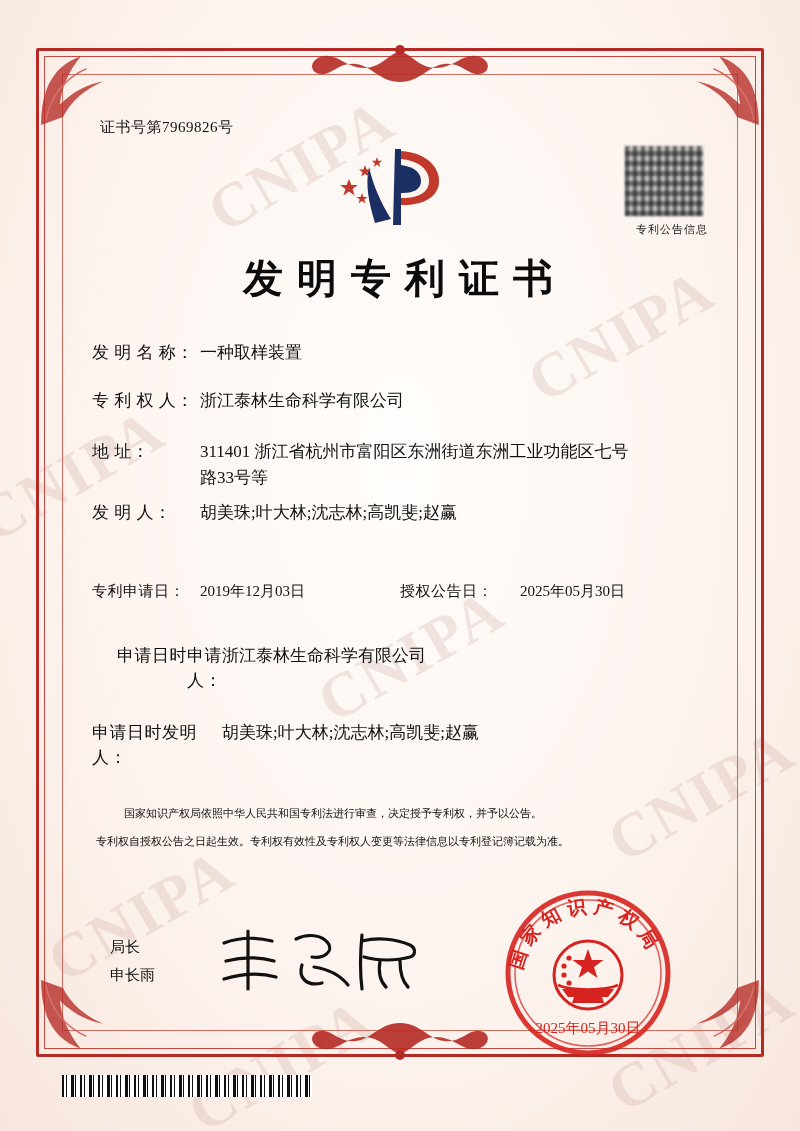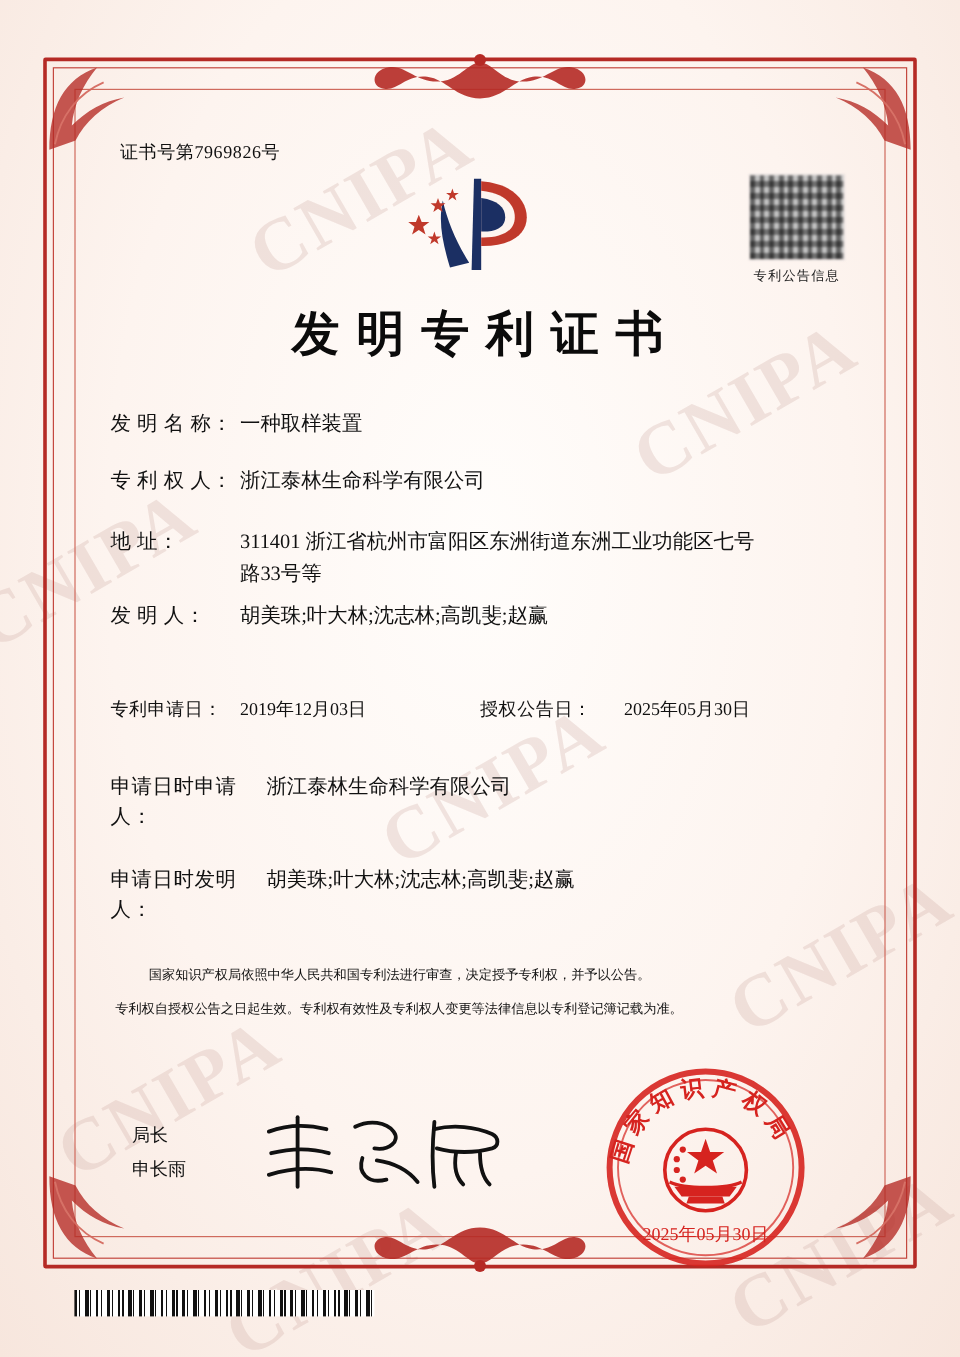--- a/index.html
+++ b/index.html
@@ -82,21 +82,21 @@
   }
 
   .logo-row{
     position:relative;height:104px;
   }
   .logo{
     position:absolute;left:50%;transform:translateX(-50%);
     top:2px;width:130px;height:86px;
   }
   .qr-wrap{
-    position:absolute;right:0;top:2px;width:88px;text-align:center;
+    position:absolute;right:0;top:2px;width:88px;text-align:right;
   }
   .qr{
     width:78px;height:70px;margin:0 auto;
     background:
       repeating-linear-gradient(90deg,#6f6f6f 0 4px,#cfcfcf 4px 8px),
       repeating-linear-gradient(0deg,rgba(40,40,40,.55) 0 5px,rgba(220,220,220,.55) 5px 10px);
     background-blend-mode:multiply;
     filter:blur(1.1px);
     border:1px solid #e8e2e0;
   }
@@ -289,21 +289,21 @@
         <div class="label">专利申请日：</div>
         <div class="value">2019年12月03日</div>
       </div>
       <div class="half second">
         <div class="label">授权公告日：</div>
         <div class="value">2025年05月30日</div>
       </div>
     </div>
 
     <div class="field" style="margin-bottom:26px;">
-      <div class="label" style="width:130px;">申请日时申请人：</div>
+      <div class="label" style="width:130px;text-align:right;">申请日时申请人：</div>
       <div class="value">浙江泰林生命科学有限公司</div>
     </div>
 
     <div class="field" style="margin-bottom:0;">
       <div class="label" style="width:130px;">申请日时发明人：</div>
       <div class="value">胡美珠;叶大林;沈志林;高凯斐;赵赢</div>
     </div>
 
     <div class="spacer"></div>
 

